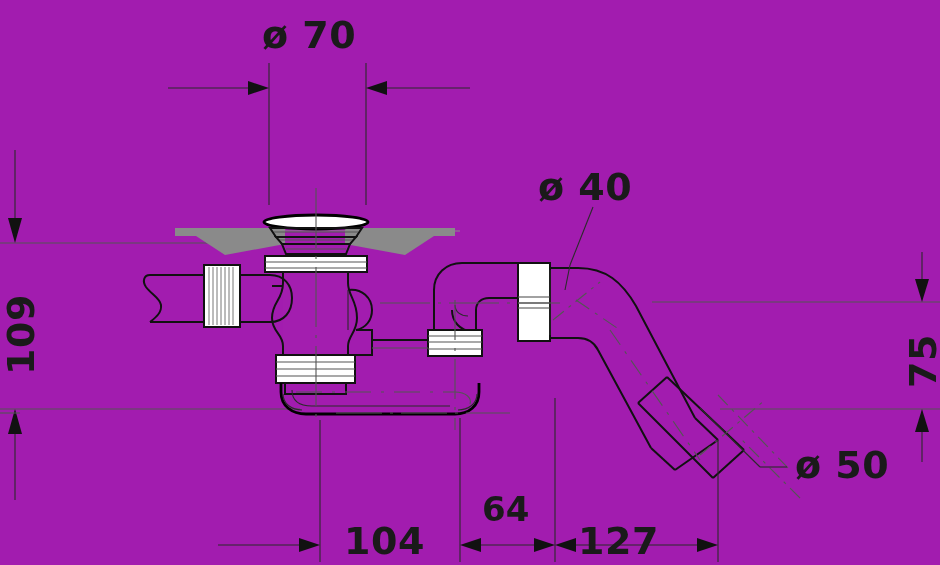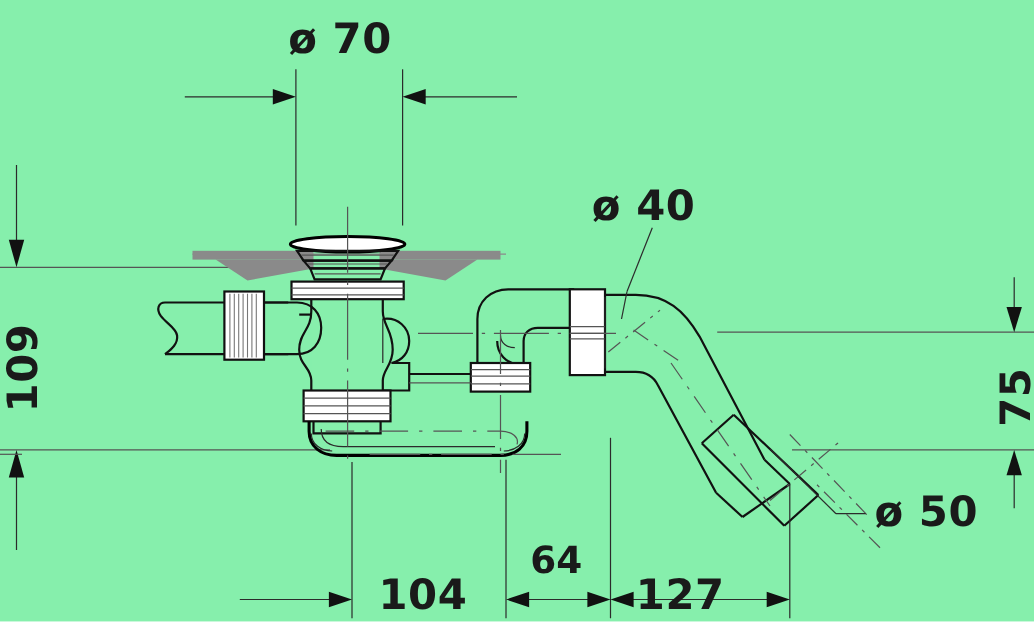--- a/index.html
+++ b/index.html
@@ -7,21 +7,21 @@
     padding: 0;
     background: #ffffff;
   }
   body {
     font-family: "Liberation Sans", sans-serif;
   }
   #sheet {
     position: relative;
     width: 940px;
     height: 565px;
-    background: #86efac;
+    background: #a21caf;
     overflow: hidden;
   }
   #sheet svg {
     position: absolute;
     top: 0;
     left: 0;
     display: block;
   }
   .dimtext {
     font-family: "DejaVu Sans", "Liberation Sans", sans-serif;

